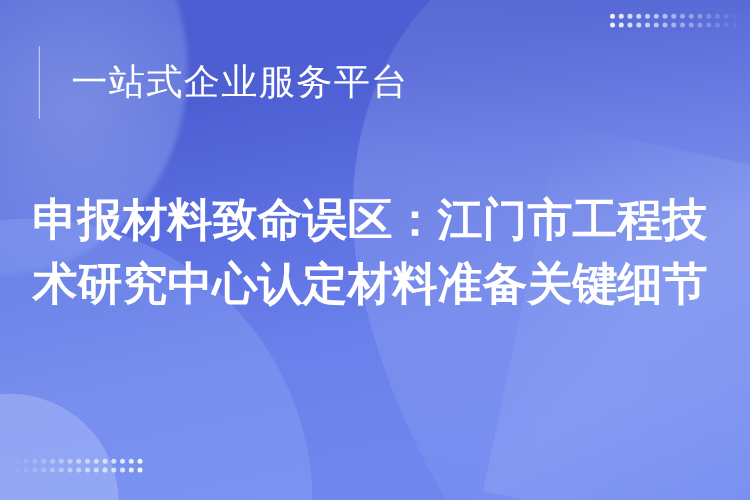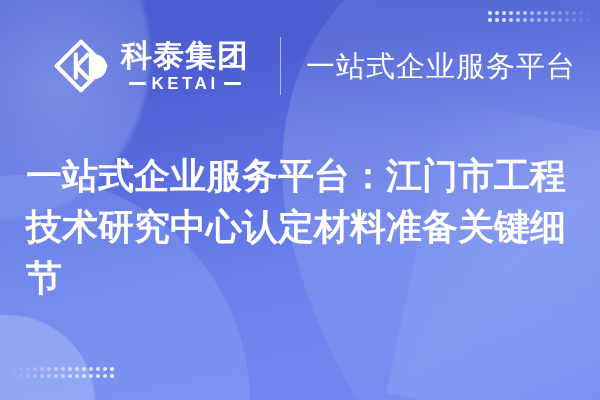--- a/index.html
+++ b/index.html
@@ -306,44 +306,23 @@
         <span class="dot" style="background: rgb(255, 255, 255); opacity: 0.66;"></span>
         <span class="dot" style="background: rgb(255, 255, 255); opacity: 0.72;"></span>
         <span class="dot" style="background: rgb(255, 255, 255); opacity: 0.78;"></span>
         <span class="dot" style="background: rgb(255, 255, 255); opacity: 0.84;"></span>
         <span class="dot" style="background: rgb(255, 255, 255); opacity: 0.9;"></span>
       </div>
     </div>
 
   <div id="header-row">
 
-    <div id="brand-block">
-
-      <svg id="logo-mark" viewBox="0 0 100 100">
-        <g fill="none" stroke="#ffffff" stroke-width="7" stroke-linecap="round" stroke-linejoin="round">
-          <path d="M50 8 L92 50 L50 92 L8 50 Z" stroke-width="7"></path>
-          <path d="M41 30 L41 70"></path>
-          <path d="M41 52 L62 30"></path>
-          <path d="M41 50 L63 72"></path>
-          <path d="M66 32 L66 70 L72 70 A20 19 0 0 0 72 32 Z" fill="#ffffff" stroke-width="5"></path>
-        </g>
-      </svg>
-
-      <div id="brand-wordmark">
-        <div id="brand-name-cn">科泰集团</div>
-        <div id="brand-name-en-row">
-          <span class="wordmark-rule"></span>
-          <span id="brand-name-en">KETAI</span>
-          <span class="wordmark-rule"></span>
-        </div>
-      </div>
-    </div>
 
     <div id="header-divider"></div>
 
     <div id="slogan-block">
       <div id="slogan-main">一站式企业服务平台</div>
     </div>
   </div>
 
-  <div id="headline">一站式企业服务平台：江门市工程技术研究中心认定材料准备关键细节</div>
+  <div id="headline">申报材料致命误区：江门市工程技术研究中心认定材料准备关键细节</div>
 
 </div>
 
 </body></html>

